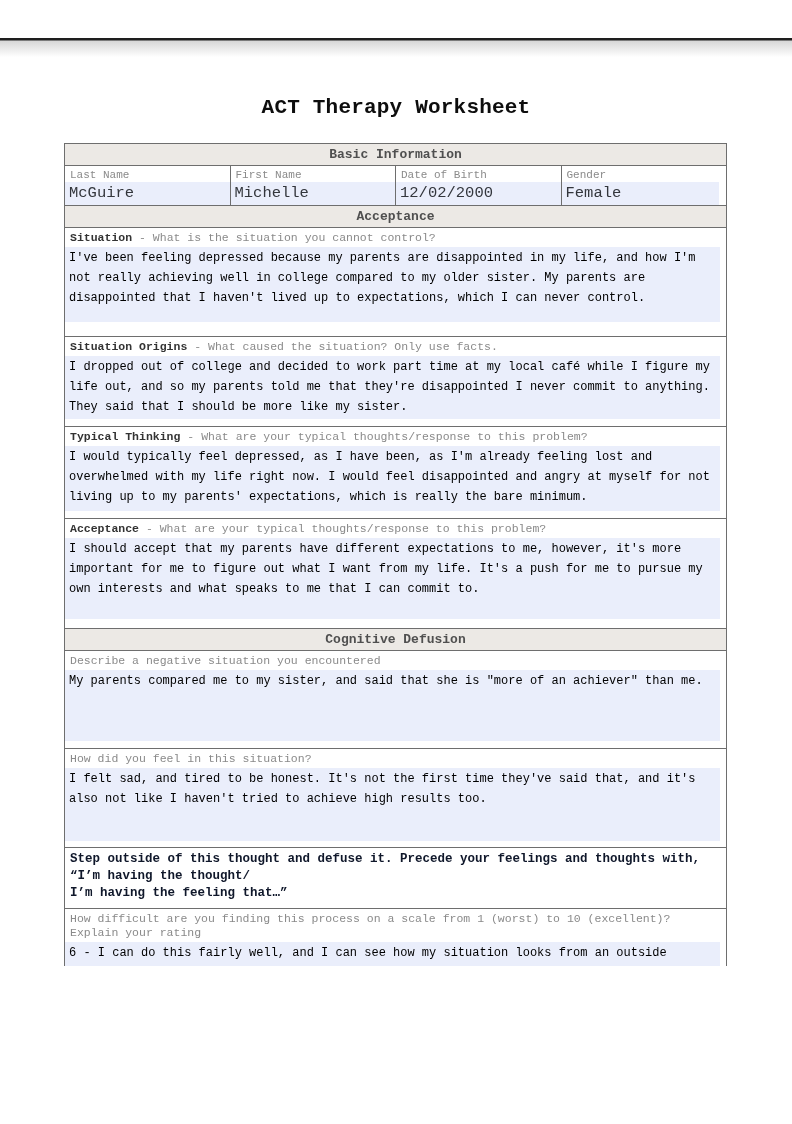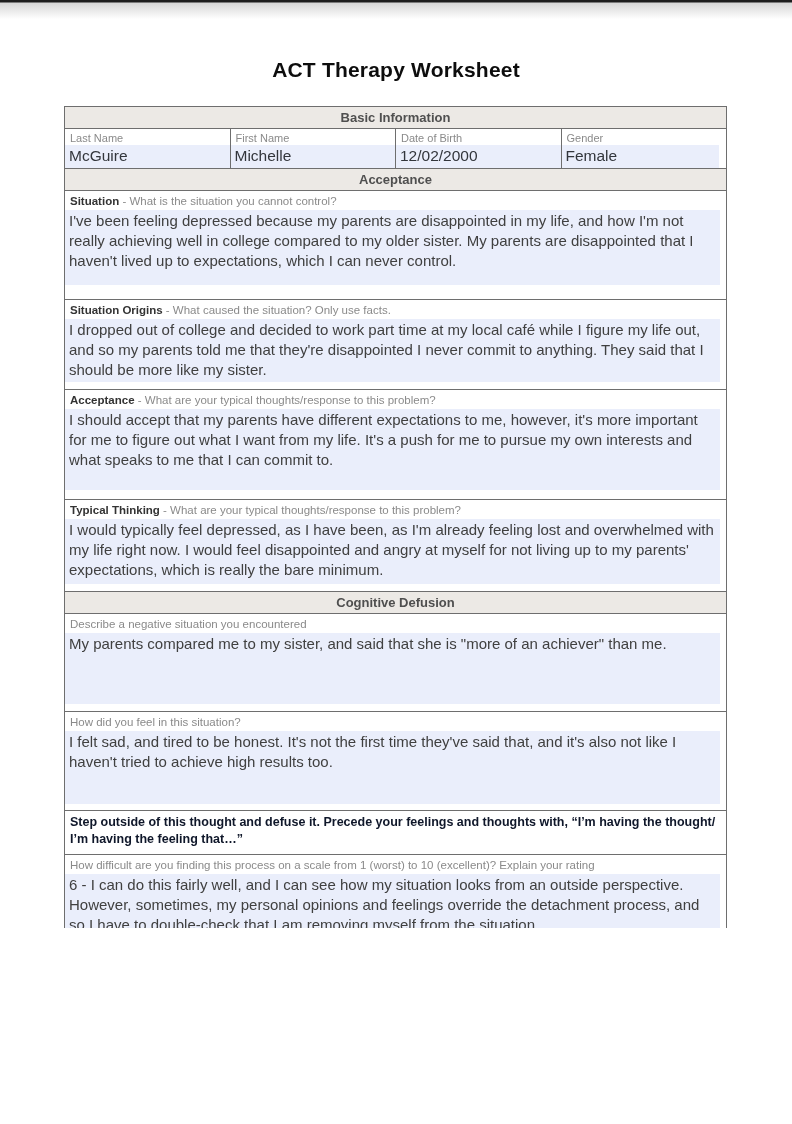--- a/index.html
+++ b/index.html
@@ -1,18 +1,18 @@
 <!DOCTYPE html>
 <html><head>
 <meta charset="utf-8">
 <style>
   html,body { margin:0; padding:0; background:#ffffff; }
   .sheet {
     position:relative; width:792px; height:928px; background:#ffffff;
-    font-family:Liberation Sans, sans-serif; overflow:hidden;
+    font-family:Liberation Mono, monospace; overflow:hidden;margin-top:38px;
   }
   .top-shadow {
     position:absolute; top:0; left:0; width:100%; height:20px;
     background:linear-gradient(#1e1e1e 0px, #1e1e1e 2px, #d7d7d7 3px, #ffffff 19px);
   }
   h1.title {
     margin:58px 0 0; text-align:center; font-size:21px; font-weight:700; color:#0d0d0d;
     letter-spacing:0.2px;
   }
   .tbl {
@@ -32,21 +32,21 @@
   .f-value {
     background:#eaeefb; font-size:15.5px; color:#33363c; height:23px;
     line-height:22px; padding-left:4px;
   }
   .field:last-child .f-value { margin-right:7px; }
   .b-label { padding:3px 5px 2px; font-size:11.5px; line-height:14px; }
   .b-bold { font-weight:700; color:#333333; }
   .b-rest { color:#8a8a8a; }
   .b-answer {
     background:#eaeefb; margin-right:6px; padding:1px 5px 0 4px;
-    font-size:15px; line-height:20px; color:#404040; overflow:hidden;
+    font-size:12px; line-height:20px; color:#000000; overflow:hidden;
   }
   .prompt {
     font-weight:700; color:#0f172a; font-size:12.5px; line-height:17px;
     padding:3px 8px 6px 5px; white-space:pre-line;
   }
   .footer { display:flex; justify-content:flex-end; align-items:center; margin:16px 64px 0 65px; }
   .site-link { font-size:15px; color:#757575; text-decoration:underline; cursor:pointer; }
   .powered { display:flex; align-items:center; gap:9px; }
   .powered-by { font-size:8px; color:#8f8f8f; }
   .brand { display:flex; align-items:center; gap:5px; }
@@ -102,32 +102,32 @@
       <div class="b-answer" style="height:74px;">I've been feeling depressed because my parents are disappointed in my life, and how I'm not really achieving well in college compared to my older sister. My parents are disappointed that I haven't lived up to expectations, which I can never control.</div>
     </div>
 
     <div class="row block" style="padding-bottom:7px;">
       <div class="b-label">
         <span class="b-bold">Situation Origins</span><span class="b-rest"> - What caused the situation? Only use facts.</span>
       </div>
       <div class="b-answer" style="height:62px;">I dropped out of college and decided to work part time at my local café while I figure my life out, and so my parents told me that they're disappointed I never commit to anything. They said that I should be more like my sister.</div>
     </div>
 
+    <div class="row block" style="padding-bottom:7px;">
+      <div class="b-label">
+        <span class="b-bold">Typical Thinking</span><span class="b-rest"> - What are your typical thoughts/response to this problem?</span>
+      </div>
+      <div class="b-answer" style="height:64px;">I would typically feel depressed, as I have been, as I'm already feeling lost and overwhelmed with my life right now. I would feel disappointed and angry at myself for not living up to my parents' expectations, which is really the bare minimum.</div>
+    </div>
+
     <div class="row block" style="padding-bottom:9px;">
       <div class="b-label">
         <span class="b-bold">Acceptance</span><span class="b-rest"> - What are your typical thoughts/response to this problem?</span>
       </div>
       <div class="b-answer" style="height:80px;">I should accept that my parents have different expectations to me, however, it's more important for me to figure out what I want from my life. It's a push for me to pursue my own interests and what speaks to me that I can commit to.</div>
-    </div>
-
-    <div class="row block" style="padding-bottom:7px;">
-      <div class="b-label">
-        <span class="b-bold">Typical Thinking</span><span class="b-rest"> - What are your typical thoughts/response to this problem?</span>
-      </div>
-      <div class="b-answer" style="height:64px;">I would typically feel depressed, as I have been, as I'm already feeling lost and overwhelmed with my life right now. I would feel disappointed and angry at myself for not living up to my parents' expectations, which is really the bare minimum.</div>
     </div>
 
     <div class="row sec-header">Cognitive Defusion</div>
 
     <div class="row block" style="padding-bottom:7px;">
       <div class="b-label">
         <span class="b-rest">Describe a negative situation you encountered</span>
       </div>
       <div class="b-answer" style="height:70px;">My parents compared me to my sister, and said that she is "more of an achiever" than me.</div>
     </div>

